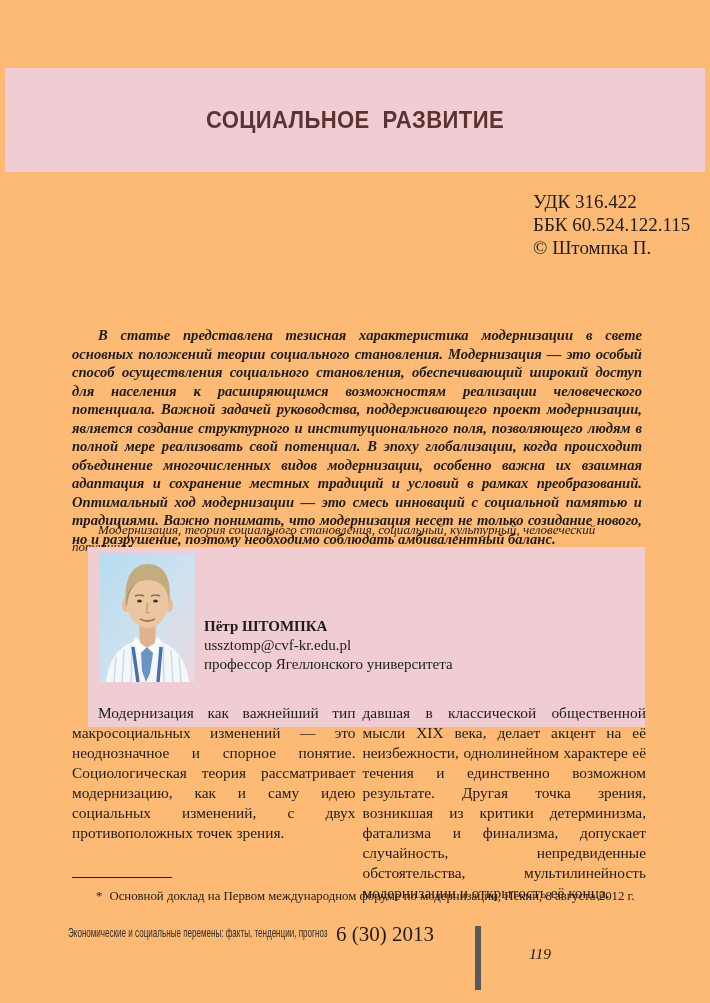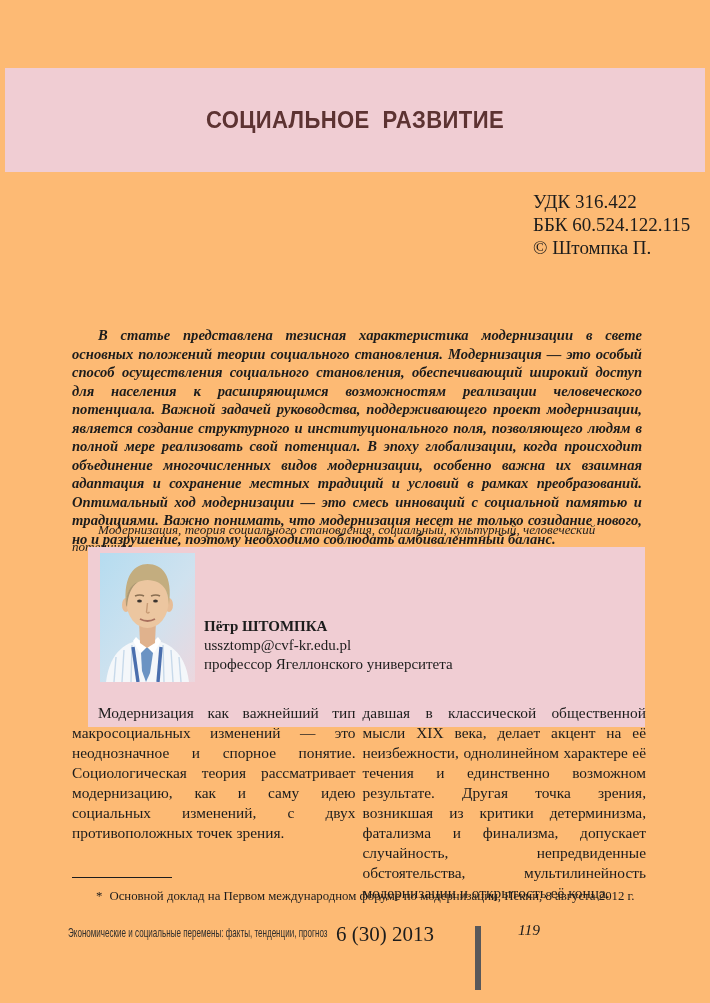--- a/index.html
+++ b/index.html
@@ -67,21 +67,21 @@
   .footnote .fn-marker { padding-right:7px; }
 
   
   .footer-journal {
     position:absolute; left:68px; top:925px;
     font-family:"Liberation Sans", sans-serif; font-size:13px; color:#2e2e2e;
     transform:scaleX(.62); transform-origin:left top; white-space:nowrap;
   }
   .footer-issue { position:absolute; left:336px; top:922px; font-size:21px; white-space:nowrap; }
   .footer-bar { position:absolute; left:475px; top:926px; width:6px; height:64px; background:var(--bar,#58585a); }
-  .footer-page { position:absolute; left:518px; top:921px; width:44px; text-align:left; font-style:italic; font-size:15.5px; }
+  .footer-page { position:absolute; left:518px; top:945px; width:44px; text-align:center; font-style:italic; font-size:15.5px; }
 </style>
 </head>
 <body>
 
 <div class="page">
 
   <div class="banner">
     <span class="banner-text">СОЦИАЛЬНОЕ РАЗВИТИЕ</span>
   </div>
 

